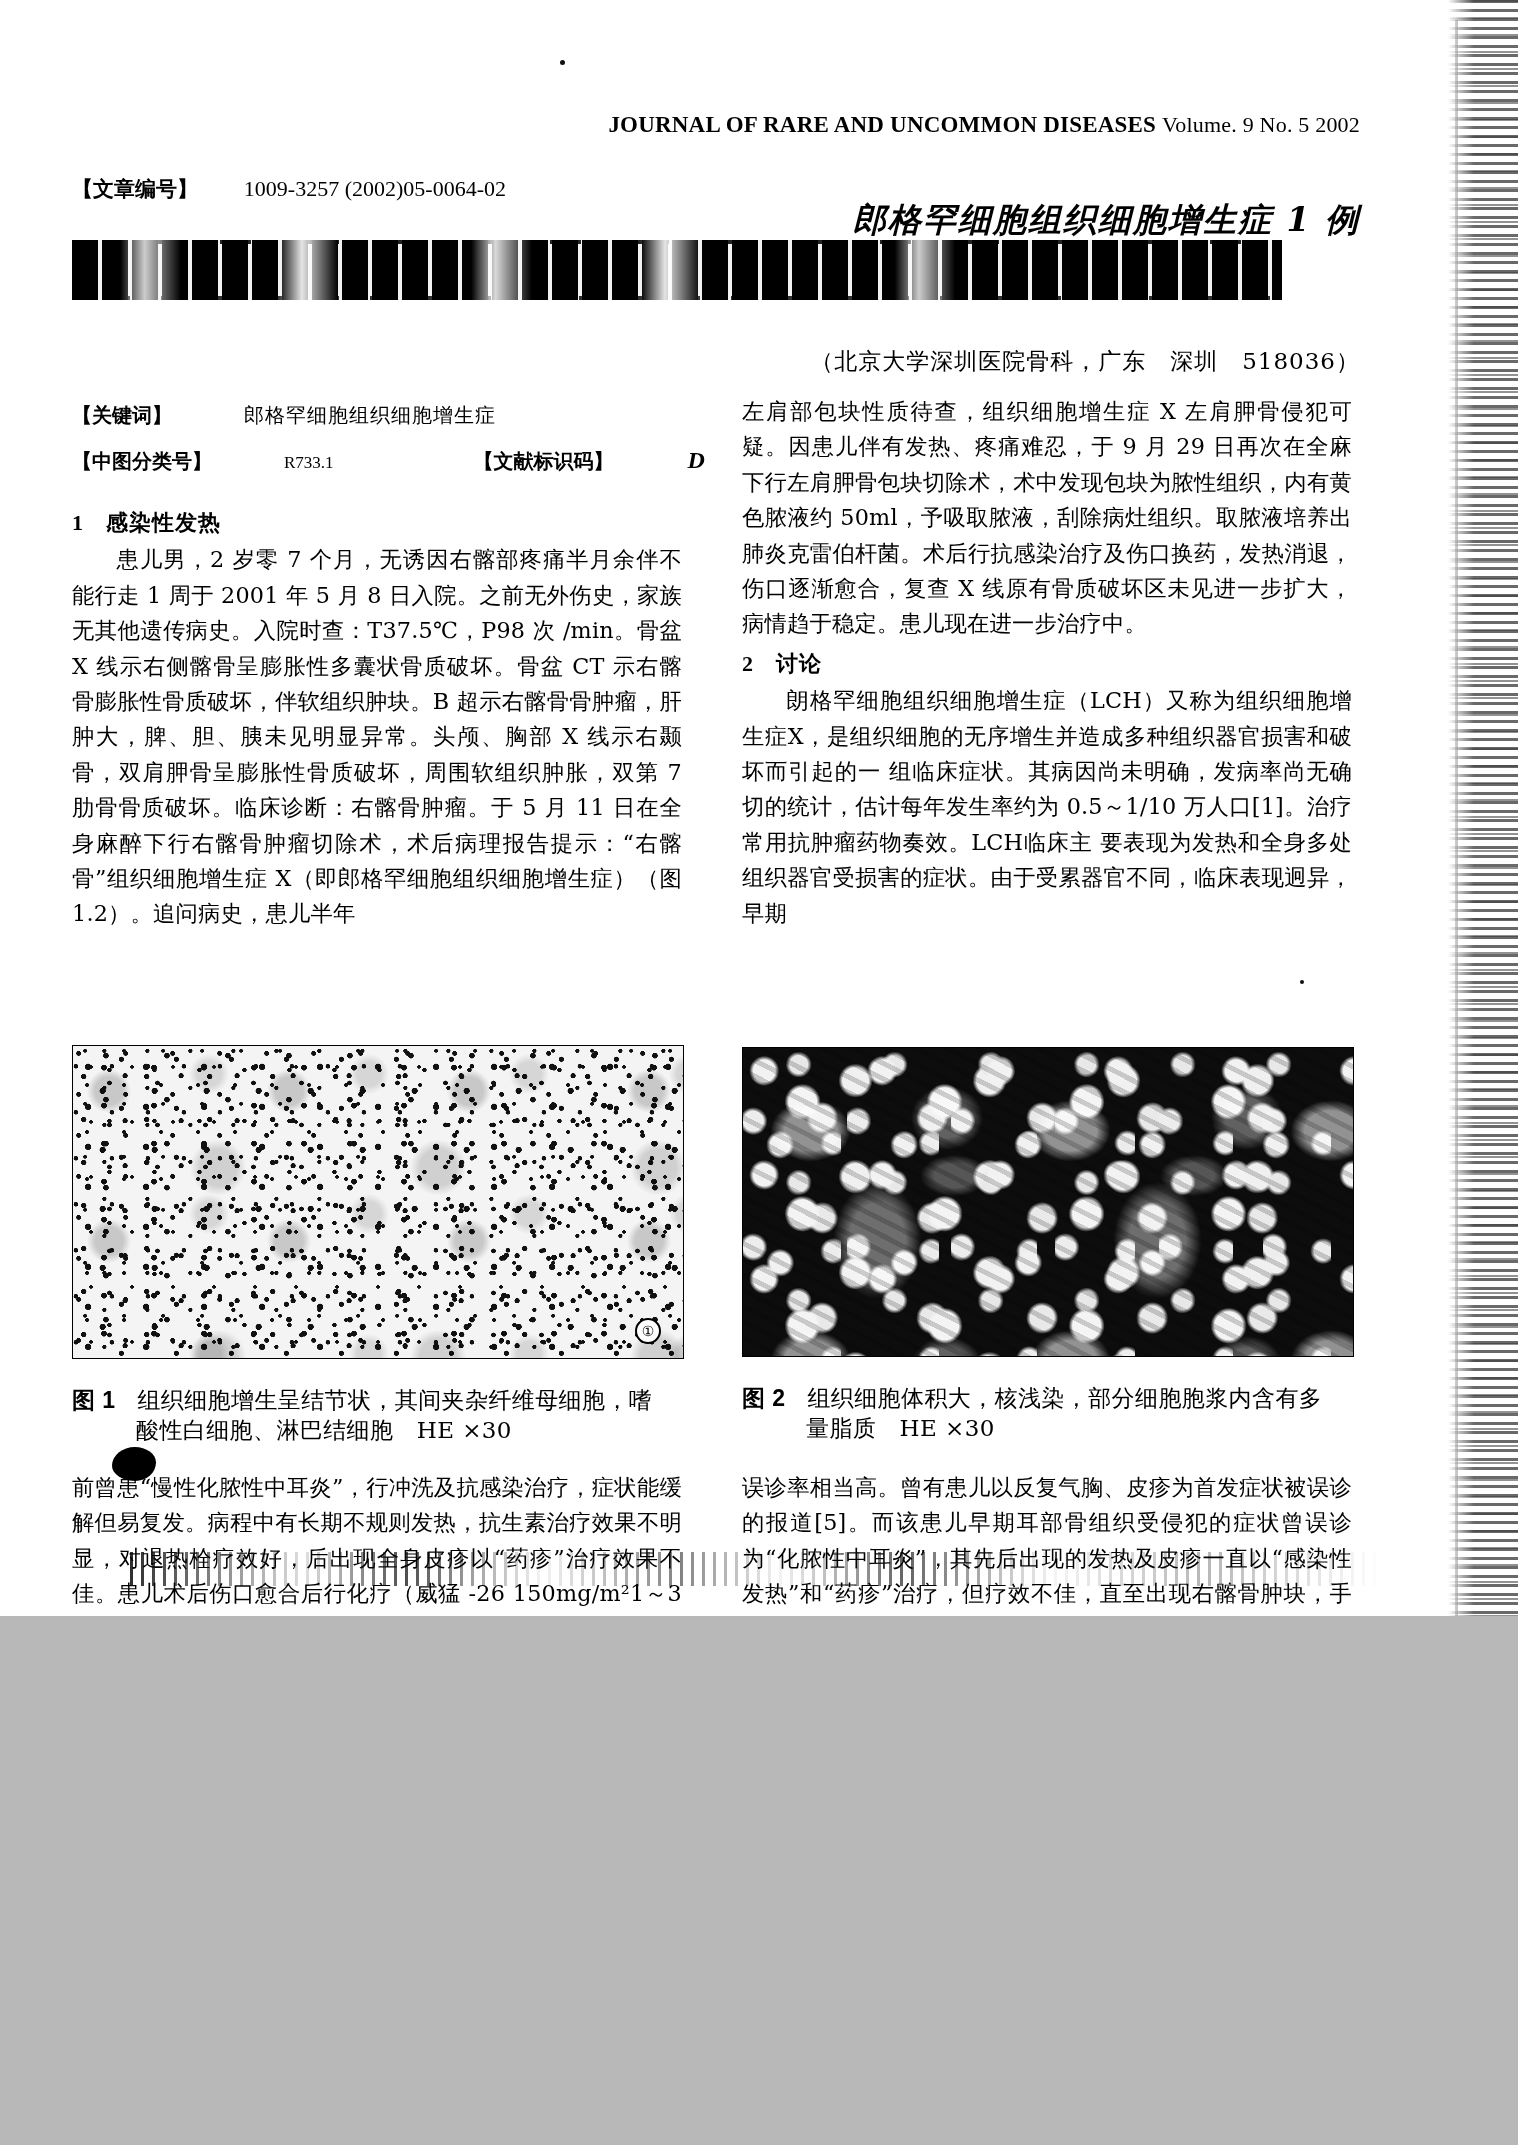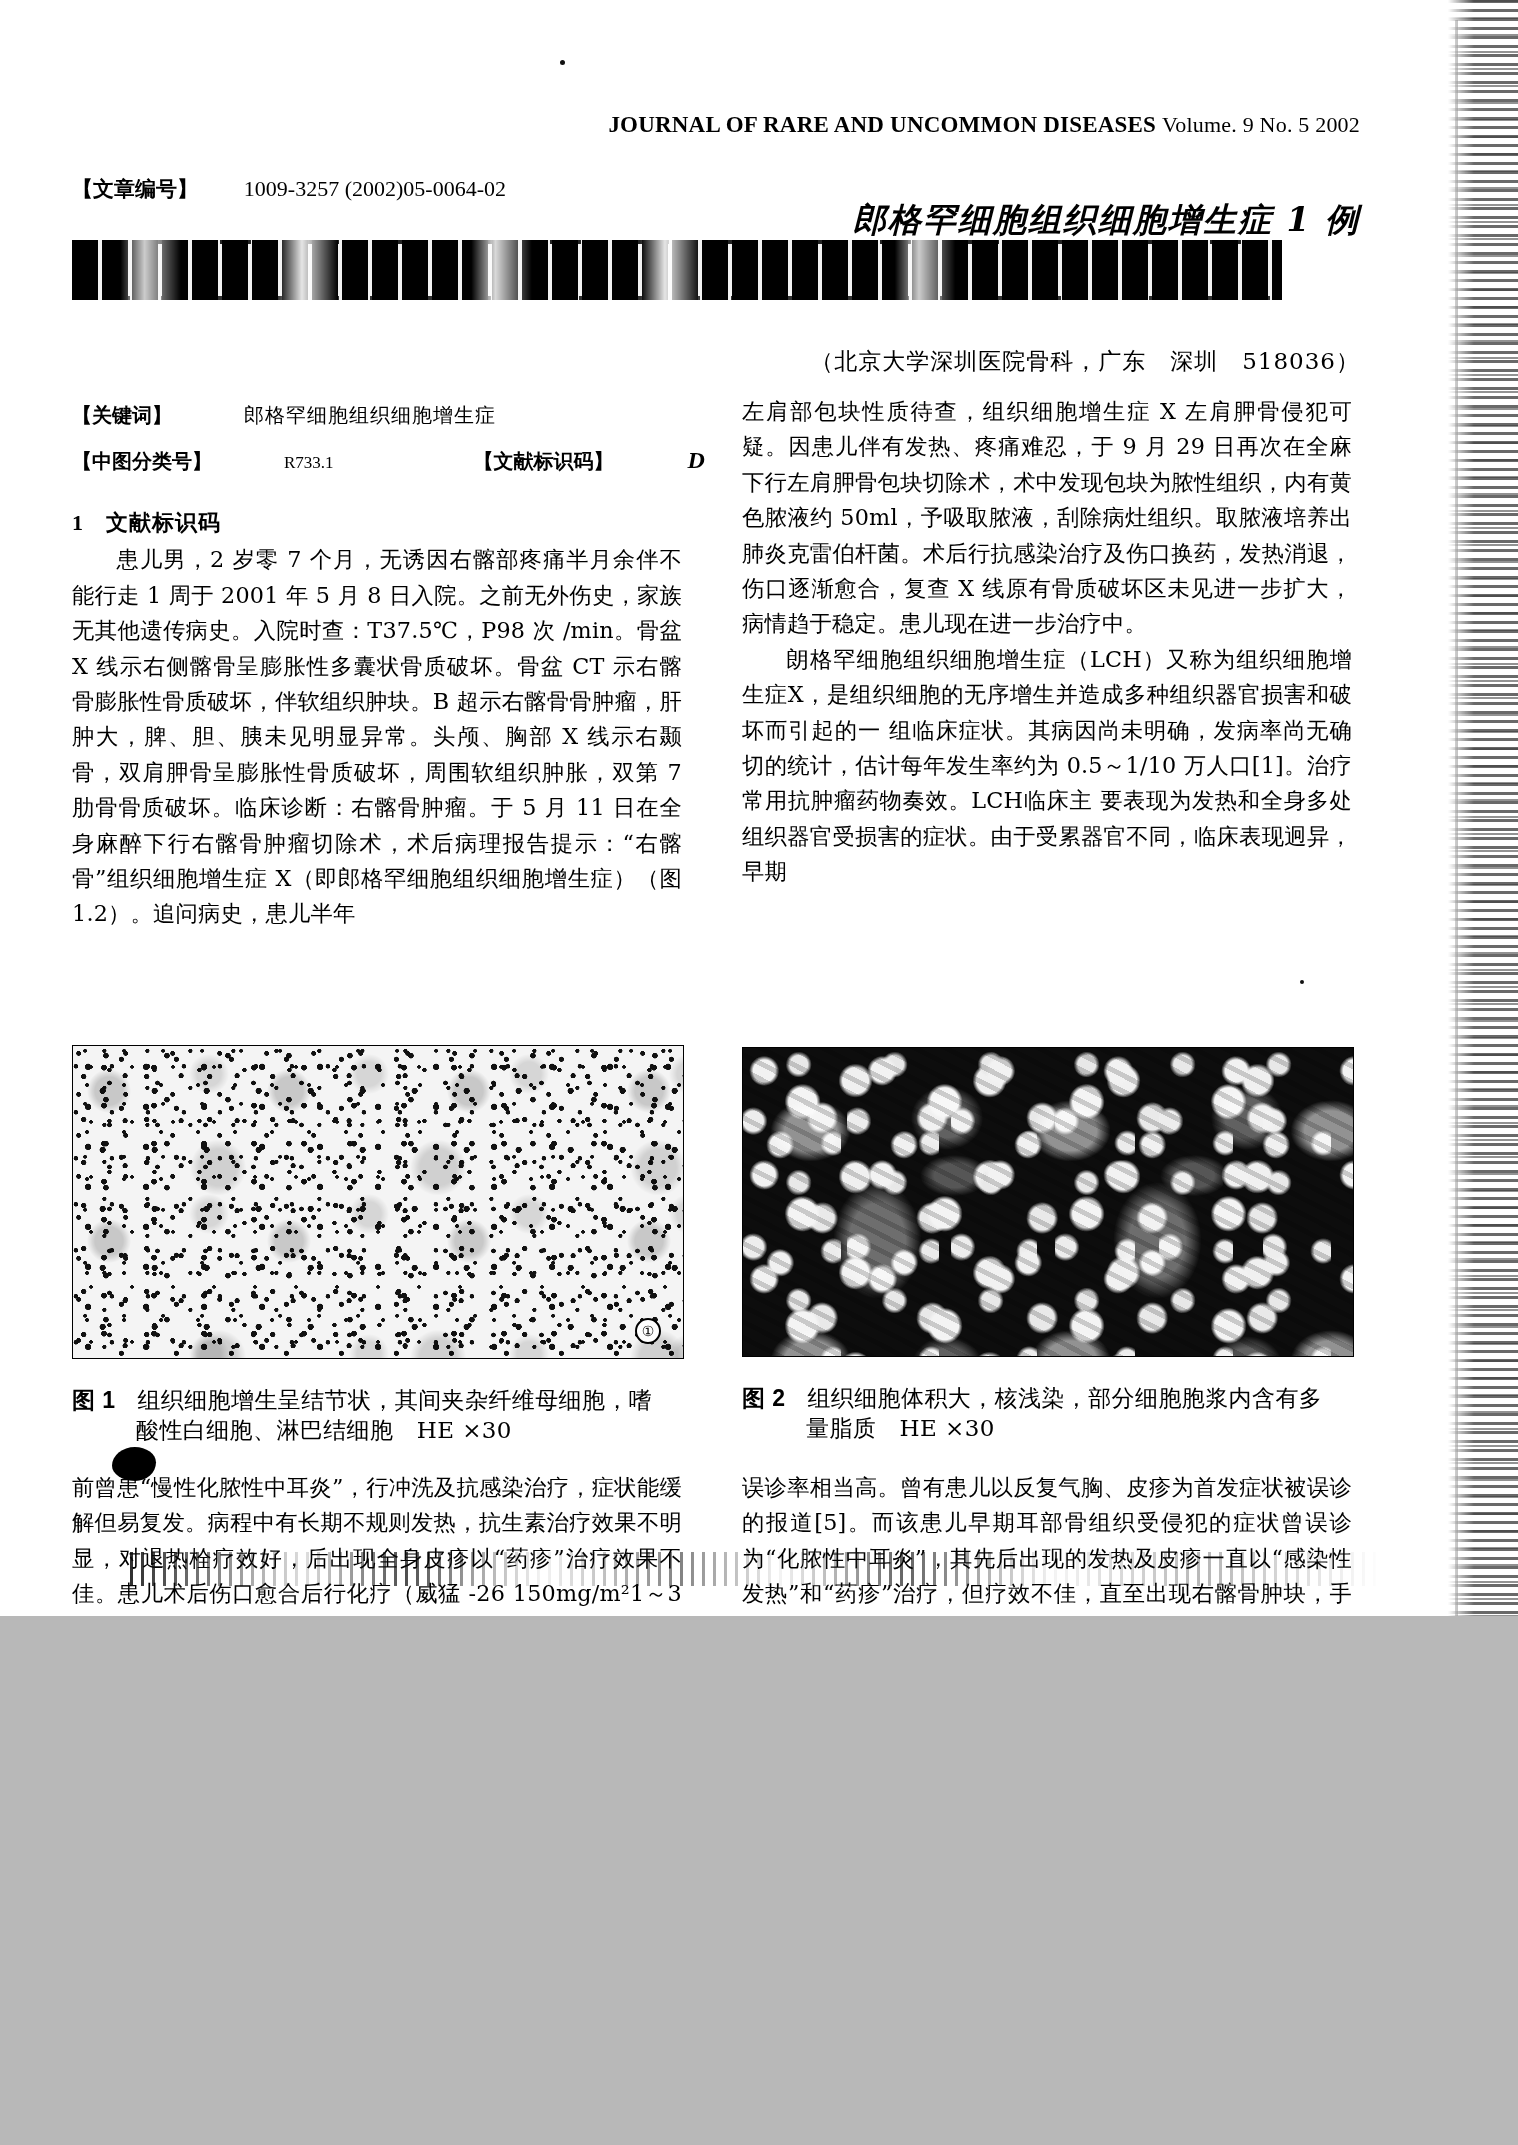--- a/index.html
+++ b/index.html
@@ -346,21 +346,21 @@
     <div class="meta-row">
       <span class="meta-lbl">【中图分类号】</span>
       <span class="meta-val mono">R733.1</span>
       <span class="meta-lbl meta-lbl2">【文献标识码】</span>
       <span class="meta-d">D</span>
     </div>
   </div>
 
   <div class="col col-left" style="top:505px;">
     <div class="sec-head">
-      <span class="num">1</span><span>文献标识码</span>
+      <span class="num">1</span><span>感染性发热</span>
     </div>
     <p class="body">患儿男，2 岁零 7 个月，无诱因右髂部疼痛半月余伴不能行走 1 周于 2001 年 5 月 8 日入院。之前无外伤史，家族无其他遗传病史。入院时查：T37.5℃，P98 次 /min。骨盆 X 线示右侧髂骨呈膨胀性多囊状骨质破坏。骨盆 CT 示右髂骨膨胀性骨质破坏，伴软组织肿块。B 超示右髂骨骨肿瘤，肝肿大，脾、胆、胰未见明显异常。头颅、胸部 X 线示右颞骨，双肩胛骨呈膨胀性骨质破坏，周围软组织肿胀，双第 7 肋骨骨质破坏。临床诊断：右髂骨肿瘤。于 5 月 11 日在全身麻醉下行右髂骨肿瘤切除术，术后病理报告提示：“右髂骨”组织细胞增生症 X（即郎格罕细胞组织细胞增生症）（图 1.2）。追问病史，患儿半年</p>
   </div>
 
   <div class="fig" style="left:72px; top:1045px;">
     <div class="fig-img fig1-img">
       <div class="micro1"></div>
       <div class="fig1-mark">①</div>
     </div>
     <div class="fig-cap">
@@ -368,20 +368,23 @@
       <span class="l2">酸性白细胞、淋巴结细胞　HE ×30</span>
     </div>
   </div>
 
   <div class="col col-left" style="top:1470px;">
     <p class="body cont">前曾患“慢性化脓性中耳炎”，行冲洗及抗感染治疗，症状能缓解但易复发。病程中有长期不规则发热，抗生素治疗效果不明显，对退热栓疗效好，后出现全身皮疹以“药疹”治疗效果不佳。患儿术后伤口愈合后行化疗（威猛 -26  150mg/m²1～3 ＋泼尼松 30mg/m²  1～7d  每两周重复 1 次）。化疗第一个疗程后，患儿热退，皮疹明显消散。2 个疗程后，患儿左肩部又出现一类圆形包块，直径约 6cm ×6cm，凸出于皮肤，触之质硬，表面光滑，边界尚清。X 线示：左肩胛骨多发囊状破坏区。初步诊断：</p>
   </div>
 
   <div class="col col-right" style="top:394px;">
     <p class="body cont">左肩部包块性质待查，组织细胞增生症 X 左肩胛骨侵犯可疑。因患儿伴有发热、疼痛难忍，于 9 月 29 日再次在全麻下行左肩胛骨包块切除术，术中发现包块为脓性组织，内有黄色脓液约 50ml，予吸取脓液，刮除病灶组织。取脓液培养出肺炎克雷伯杆菌。术后行抗感染治疗及伤口换药，发热消退，伤口逐渐愈合，复查 X 线原有骨质破坏区未见进一步扩大，病情趋于稳定。患儿现在进一步治疗中。</p>
+    <div class="sec-head" style="margin-top:4px;">
+      <span class="num">2</span><span>讨论</span>
+    </div>
     <p class="body">朗格罕细胞组织细胞增生症（LCH）又称为组织细胞增生症X，是组织细胞的无序增生并造成多种组织器官损害和破坏而引起的一 组临床症状。其病因尚未明确，发病率尚无确切的统计，估计每年发生率约为 0.5～1/10 万人口[1]。治疗常用抗肿瘤药物奏效。LCH临床主 要表现为发热和全身多处组织器官受损害的症状。由于受累器官不同，临床表现迥异，早期</p>
   </div>
 
   <div class="fig" style="left:742px; top:1047px;">
     <div class="fig-img fig2-img">
       <div class="micro2"></div>
     </div>
     <div class="fig-cap">
       <span class="fnum">图 2</span><span>组织细胞体积大，核浅染，部分细胞胞浆内含有多</span>
       <span class="l2">量脂质　HE ×30</span>

